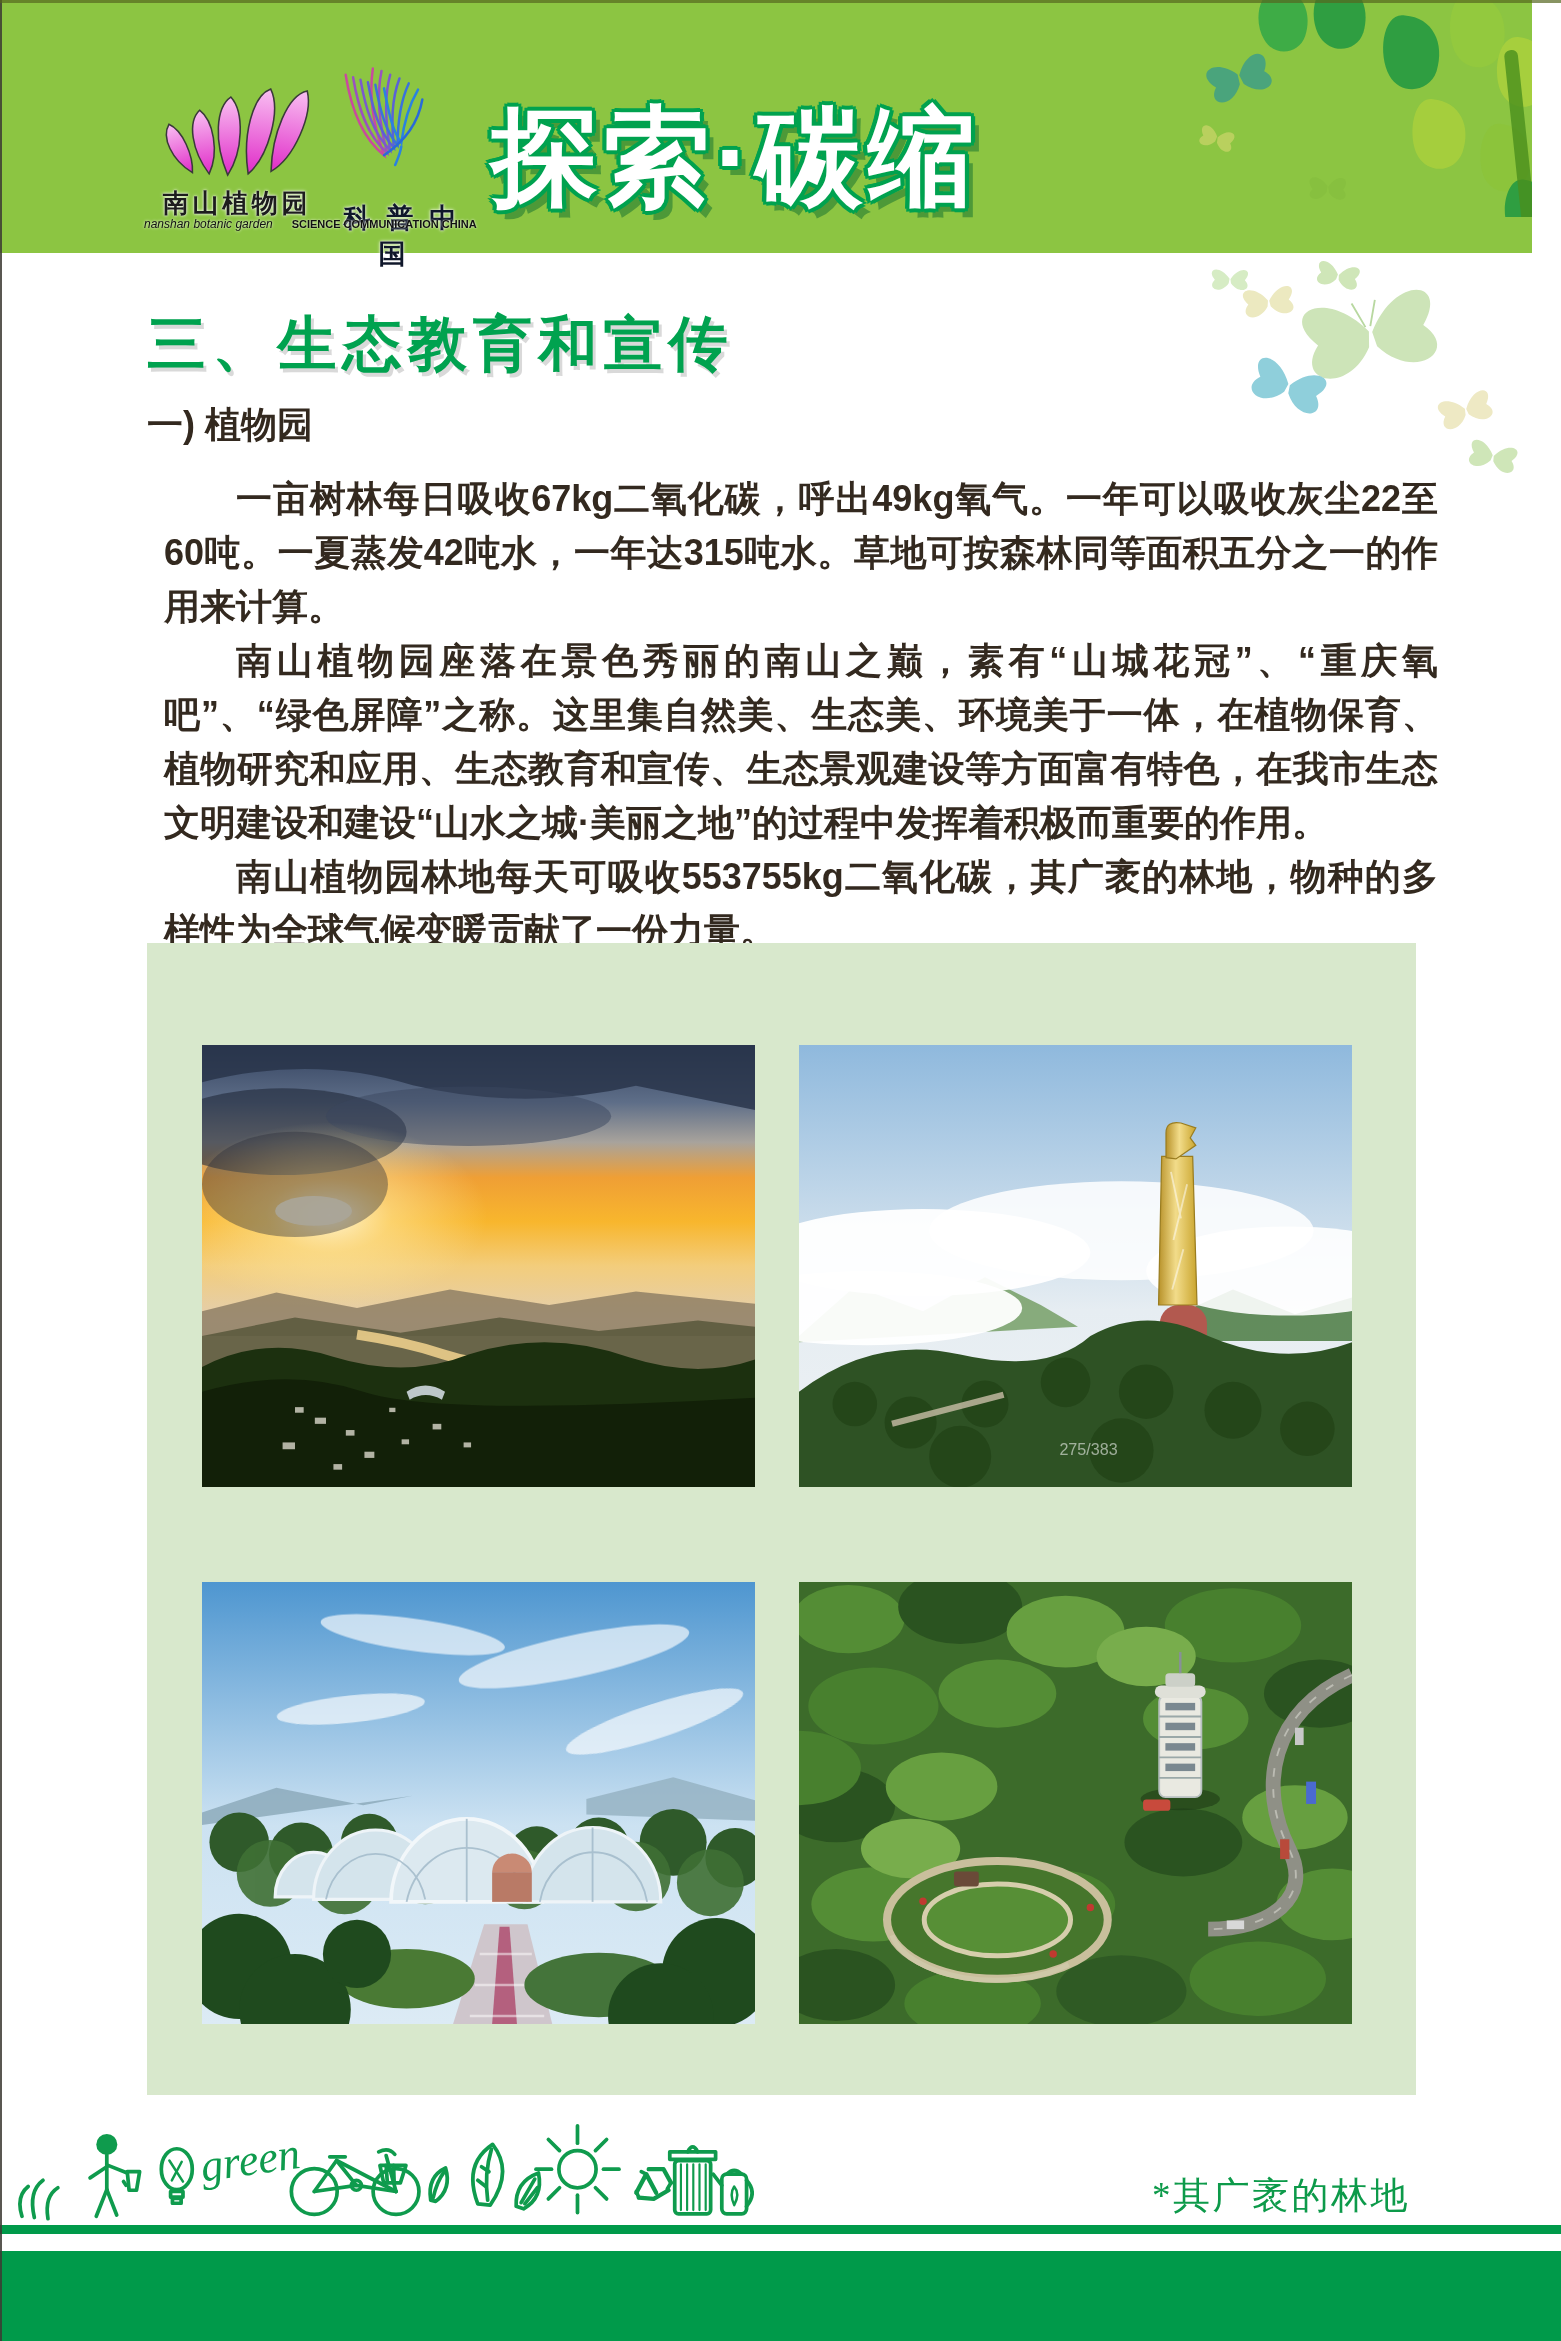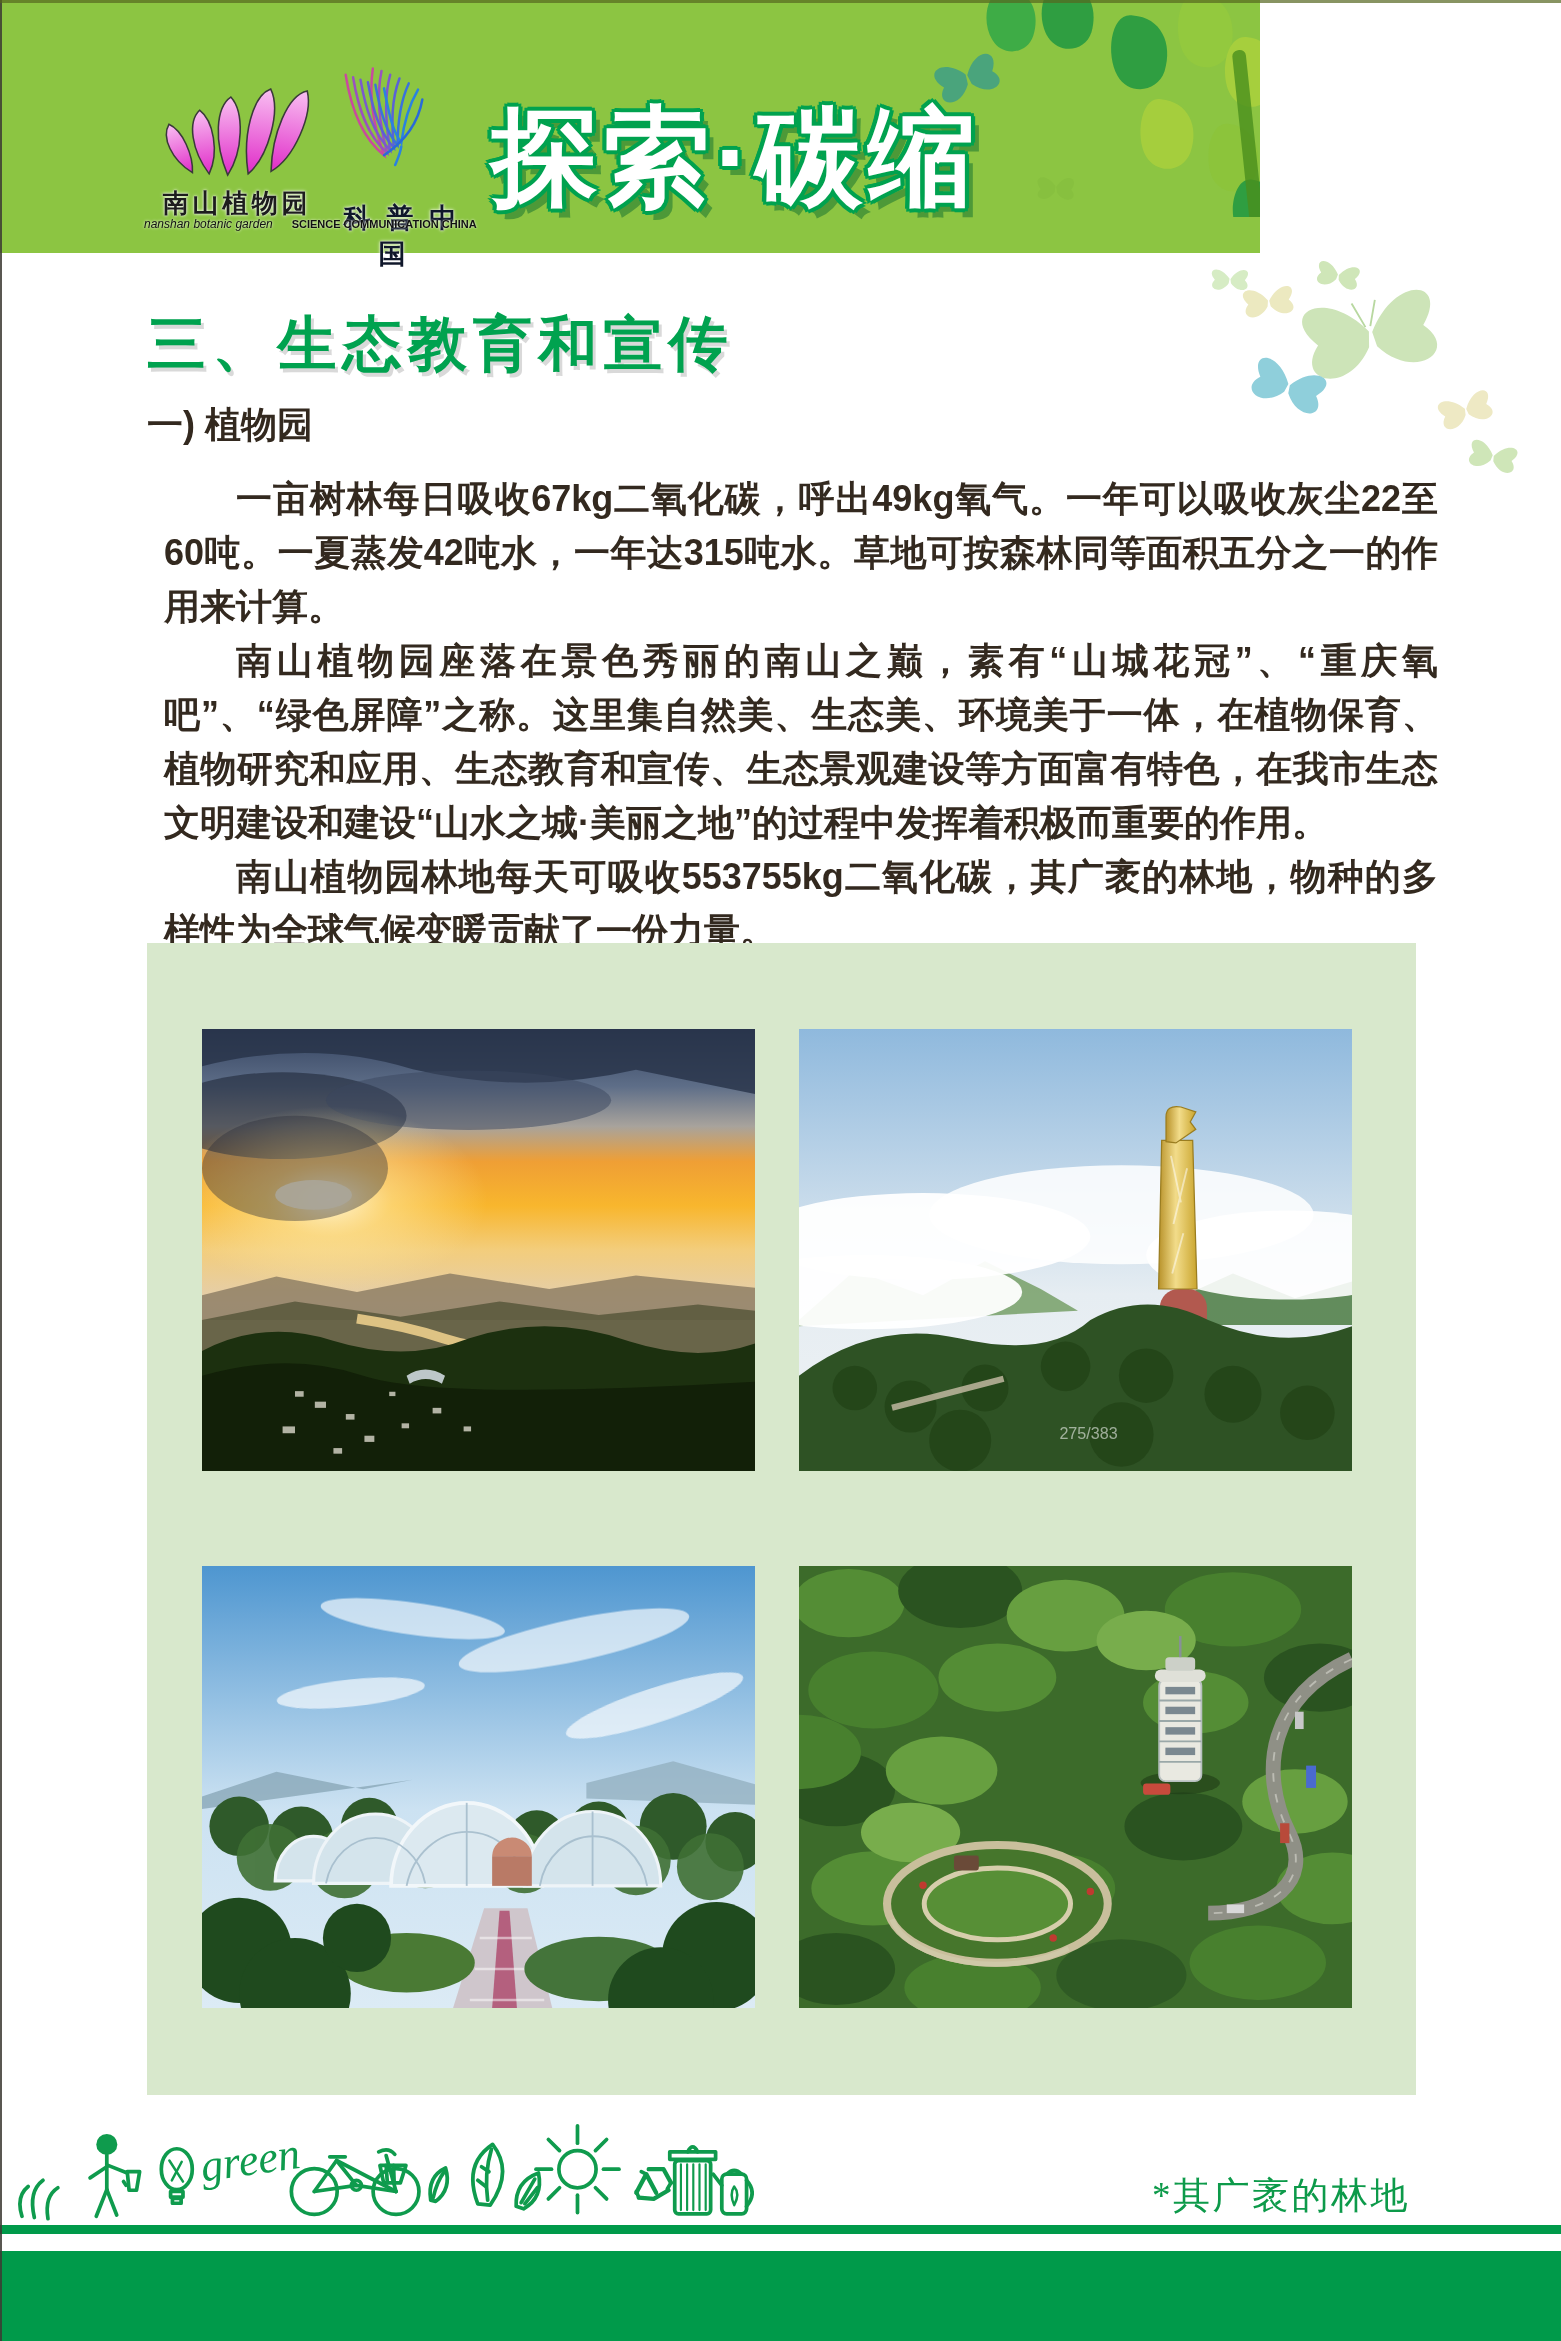--- a/index.html
+++ b/index.html
@@ -2,21 +2,21 @@
 <html style="font-size:10px"><head>
 <meta charset="utf-8">
 <style>
   html,body{margin:0;padding:0;background:#e8e8e8;}
   .poster{position:relative;width:1562px;height:2342px;margin:0 auto;background:#ffffff;
           overflow:hidden;font-family:"Liberation Sans","DejaVu Sans",sans-serif;}
   .edge-left{position:absolute;left:0;top:0;width:1.9px;height:100%;background:#3c3a33;opacity:.85;}
   .edge-top{position:absolute;left:0;top:0;width:100%;height:2.5px;background:#55661f;opacity:.7;}
 
   
-  .header{position:absolute;left:0;top:0;width:1260px;height:253px;background:#8cc542;}
+  .header{position:absolute;left:0;top:0;width:1532px;height:253px;background:#8cc542;}
   .leaves-deco{position:absolute;right:0;top:0;}
   .logo1{position:absolute;left:144px;top:55px;width:186px;height:186px;}
   .logo1 .cn{position:absolute;left:0;top:131px;width:186px;text-align:center;font-family:"Liberation Serif",serif;
              font-weight:bold;font-size:26px;color:#1d1d1d;letter-spacing:3.7px;text-shadow:0 0 3.7px #fff,0 0 1.2px #fff;}
   .logo1 .en{position:absolute;left:0;top:162px;width:186px;font-family:Liberation Sans, sans-serif;
              font-style:italic;font-size:12px;color:#111;text-shadow:0 0 3.1px #fff;}
   .logo2{position:absolute;left:291px;top:50px;width:186px;height:192px;}
   .logo2 .cn{position:absolute;left:16px;top:135px;width:186px;text-align:center;font-size:27px;font-weight:bold;
              color:#0f172a;letter-spacing:16px;text-indent:16px;text-shadow:0 0 3.7px #fff,0 0 1.2px #fff;margin-top:15px;}
   .logo2 .en{position:absolute;left:-12.4px;top:168px;width:211px;text-align:center;font-size:11px;font-weight:bold;
@@ -31,21 +31,21 @@
   
   .heading{position:absolute;left:147px;top:305px;font-size:59px;font-weight:bold;color:#00a24f;
            letter-spacing:6.2px;text-shadow:3.1px 3.7px 0 rgba(80,80,80,.22);}
   .subheading{position:absolute;left:147px;top:401px;font-size:36px;font-weight:600;color:#33291f;}
   .paragraphs{position:absolute;left:164px;top:472px;width:1274px;font-size:36px;line-height:54px;
               color:#33291f;text-align:justify;font-weight:700;}
   .paragraphs p{margin:0;text-indent:2em;}
 
   
   .panel{position:absolute;left:147px;top:943px;width:1269px;height:1152px;background:#d8e8cc;}
-  .photo{position:absolute;overflow:hidden;}
+  .photo{position:absolute;overflow:hidden;margin-top:16px;}
   .photo svg{display:block;width:100%;height:100%;}
   .photo1{left:55px;top:86px;width:553px;height:442px;}
   .photo2{left:652px;top:86px;width:553px;height:442px;}
   .photo3{left:55px;top:623px;width:553px;height:442px;}
   .photo4{left:652px;top:623px;width:553px;height:442px;}
 
   
   .doodles{position:absolute;left:17.3px;top:2112px;}
   .credit{position:absolute;left:1152px;top:2171px;width:347px;font-family:"Liberation Serif",serif;
           font-size:37px;color:#0d9a4a;letter-spacing:2.5px;white-space:nowrap;}

